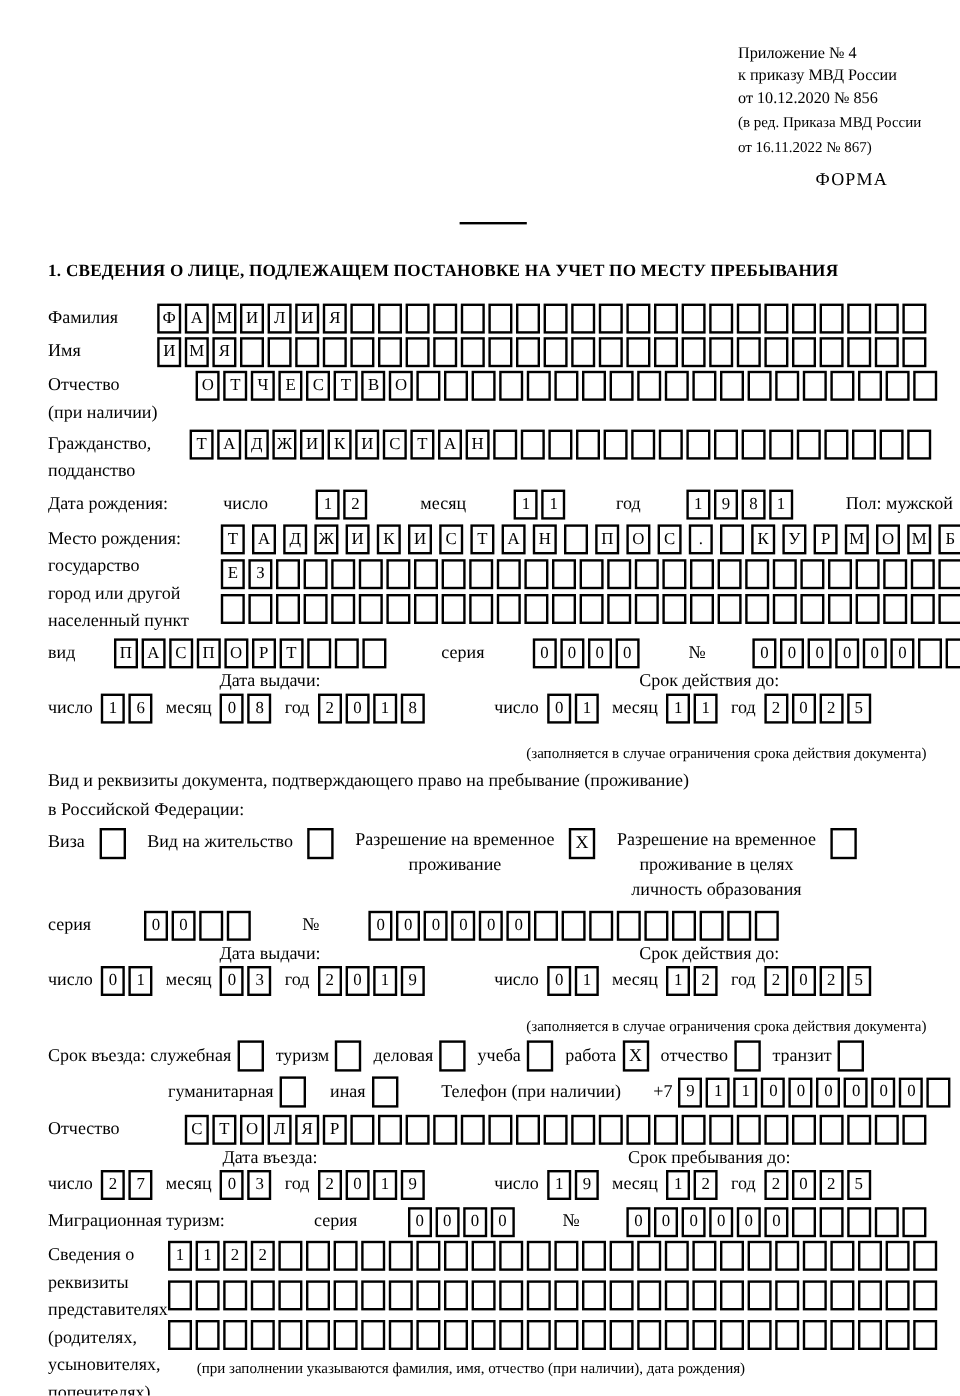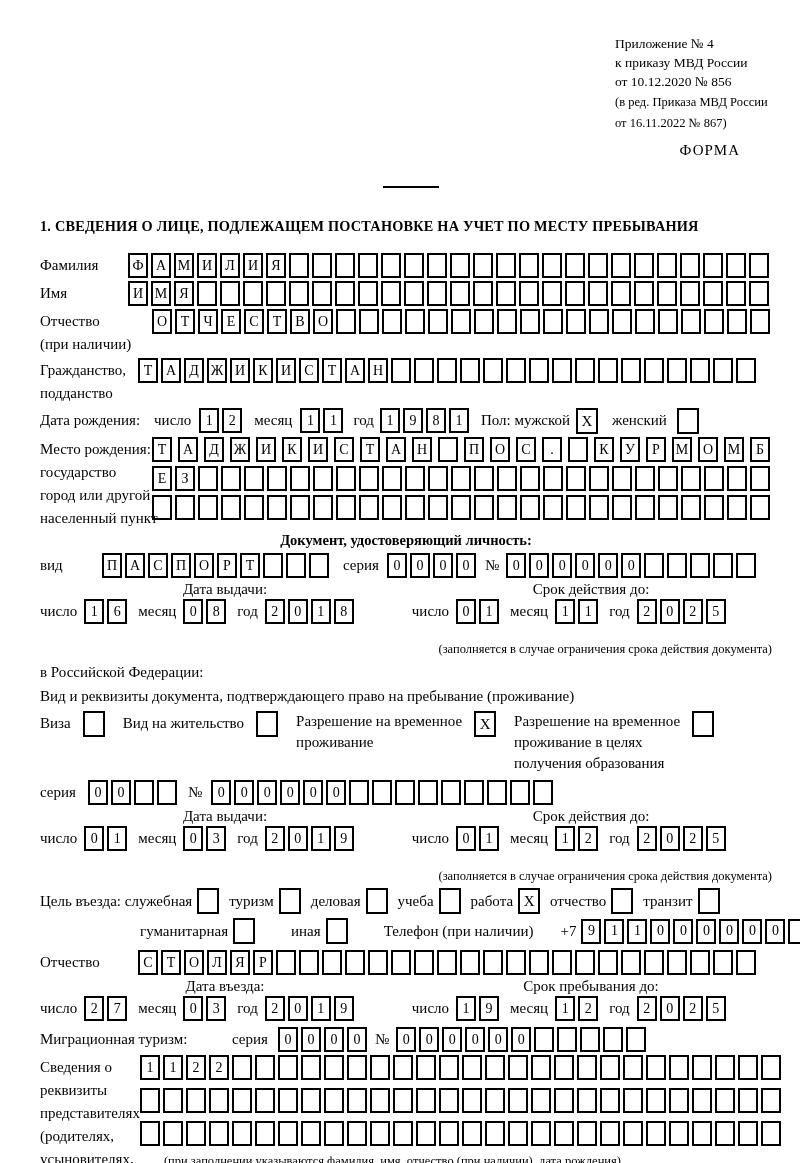--- a/index.html
+++ b/index.html
@@ -14,21 +14,21 @@
   .hdr { margin-left:575px; width:200px; font-size:13.5px; line-height:19px; }
   .hdr .amend { font-size:12.5px; line-height:17.5px; margin-top:3px; }
   .forma { text-align:right; padding-right:32px; font-weight:normal; font-size:15px; margin-top:10px; letter-spacing:1px; }
 
   .title { text-align:center; font-weight:bold; font-size:16px; line-height:23px; margin-top:12px; }
   .t-underline { display:inline-block; width:56px; border-bottom:2px solid #000; margin-left:10px; }
 
   .sec-heading { font-weight:bold; font-size:14.3px; margin-top:24px; letter-spacing:0.2px; }
 
   .rows { margin-top:18px; }
-  .row { display:flex; align-items:flex-start; margin-bottom:3px; white-space:nowrap; }
+  .row { display:flex; align-items:flex-start; margin-bottom:3px; white-space:nowrap;gap:32px; }
   .lbl { display:inline-block; line-height:25px; }
   .w88 { width:88px; } .w98 { width:98px; } .w112 { width:112px; }
   .lbl-stack { display:inline-block; }
   .lbl-stack span { display:block; line-height:21px; padding-top:2px;font-family:Liberation Serif, serif; }
 
   .grid { display:inline-flex; gap:3px; }
   .grid.gap6 { gap:6px; }
   .cell {
     width:20px; height:25px; border:2px solid #000;
     display:inline-flex; align-items:center; justify-content:center;
@@ -44,21 +44,21 @@
   .dates-hdr .dh-left { width:370px; text-align:center; }
   .dates-hdr .dh-right { flex:1; text-align:center; }
   .date-line { display:flex; align-items:center; white-space:nowrap; margin-top:1px; }
   .dgroup { display:inline-flex; align-items:center; gap:7px; }
   .dgroup .grid { margin-right:4px; }
   .dgroup.rg { margin-left:54px; }
   .note-right { text-align:right; font-size:12.5px; margin:18px 0 4px 0; }
 
   .plain-line { line-height:22px; margin-top:2px; }
   .cbrow { margin-top:4px; display:flex; align-items:flex-start; gap:12px; white-space:normal; }
-  .lbl-center { display:inline-block; }
+  .lbl-center { display:inline-block; text-align:center; }
   .lbl-center span { display:block; line-height:21px; }
 
   .inline-pairs { display:flex; align-items:center; gap:5px; white-space:nowrap; }
   .inline-pairs .grid { margin-right:5px; }
   .indent100 { margin-left:100px; }
 
   .rep-block { display:flex; margin-top:3px; }
   .rep-right .grid { display:flex; margin-bottom:8px; }
   .rep-note { font-size:12.5px; margin-top:2px; margin-left:24px; white-space:nowrap; }
   .mt6 { margin-top:6px; } .mt4 { margin-top:4px; } .ml6 { margin-left:6px; }
@@ -343,21 +343,20 @@
             <span class="cell"></span>
             <span class="cell"></span>
             <span class="cell"></span>
             <span class="cell"></span>
             <span class="cell"></span>
             <span class="cell"></span>
           </span>
       </span>
     </div>
 
-    <div class="doc-heading">Документ, удостоверяющий личность:</div>
 
     <div class="row">
       <span class="lbl" style="width:62px;">вид</span>
       <span class="grid">
           <span class="cell">П</span>
           <span class="cell">А</span>
           <span class="cell">С</span>
           <span class="cell">П</span>
           <span class="cell">О</span>
           <span class="cell">Р</span>
@@ -428,43 +427,43 @@
         <span class="grid">
             <span class="cell">2</span>
             <span class="cell">0</span>
             <span class="cell">2</span>
             <span class="cell">5</span>
           </span>
       </span>
     </div>
     <div class="note-right">(заполняется в случае ограничения срока действия документа)</div>
 
+    <div class="plain-line">Вид и реквизиты документа, подтверждающего право на пребывание (проживание)</div>
     <div class="plain-line">в Российской Федерации:</div>
-    <div class="plain-line">Вид и реквизиты документа, подтверждающего право на пребывание (проживание)</div>
 
     <div class="cbrow">
       <span class="lbl">Виза</span>
       <span class="grid cb">
           <span class="cell"></span>
         </span>
       <span class="lbl ml6">Вид на жительство</span>
       <span class="grid cb">
           <span class="cell"></span>
         </span>
       <span class="lbl-center ml6">
         <span>Разрешение на временное</span>
         <span>проживание</span>
       </span>
       <span class="grid cb">
           <span class="cell">X</span>
         </span>
       <span class="lbl-center ml6">
         <span>Разрешение на временное</span>
         <span>проживание в целях</span>
-        <span>получения образования</span>
+        <span>личность образования</span>
       </span>
       <span class="grid cb">
           <span class="cell"></span>
         </span>
     </div>
 
     <div class="row mt6">
       <span class="lbl" style="margin-right:12px;">серия</span>
       <span class="grid">
           <span class="cell">0</span>
@@ -532,21 +531,21 @@
             <span class="cell">2</span>
             <span class="cell">0</span>
             <span class="cell">2</span>
             <span class="cell">5</span>
           </span>
       </span>
     </div>
     <div class="note-right">(заполняется в случае ограничения срока действия документа)</div>
 
     <div class="inline-pairs mt4">
-      <span class="lbl">Цель въезда: служебная</span>
+      <span class="lbl">Срок въезда: служебная</span>
       <span class="grid cb">
           <span class="cell"></span>
         </span>
       <span class="lbl">туризм</span>
       <span class="grid cb">
           <span class="cell"></span>
         </span>
       <span class="lbl">деловая</span>
       <span class="grid cb">
           <span class="cell"></span>
@@ -567,21 +566,21 @@
       <span class="grid cb">
           <span class="cell"></span>
         </span>
     </div>
 
     <div class="inline-pairs mt4 indent100">
       <span class="lbl">гуманитарная</span>
       <span class="grid cb">
           <span class="cell"></span>
         </span>
-      <span class="lbl" style="margin-left:26px;">иная</span>
+      <span class="lbl" style="margin-left:10px;">иная</span>
       <span class="grid cb">
           <span class="cell"></span>
         </span>
       <span class="lbl" style="margin-left:26px;">Телефон (при наличии)</span>
       <span class="lbl" style="margin-left:22px;">+7</span>
       <span class="grid">
           <span class="cell">9</span>
           <span class="cell">1</span>
           <span class="cell">1</span>
           <span class="cell">0</span>

